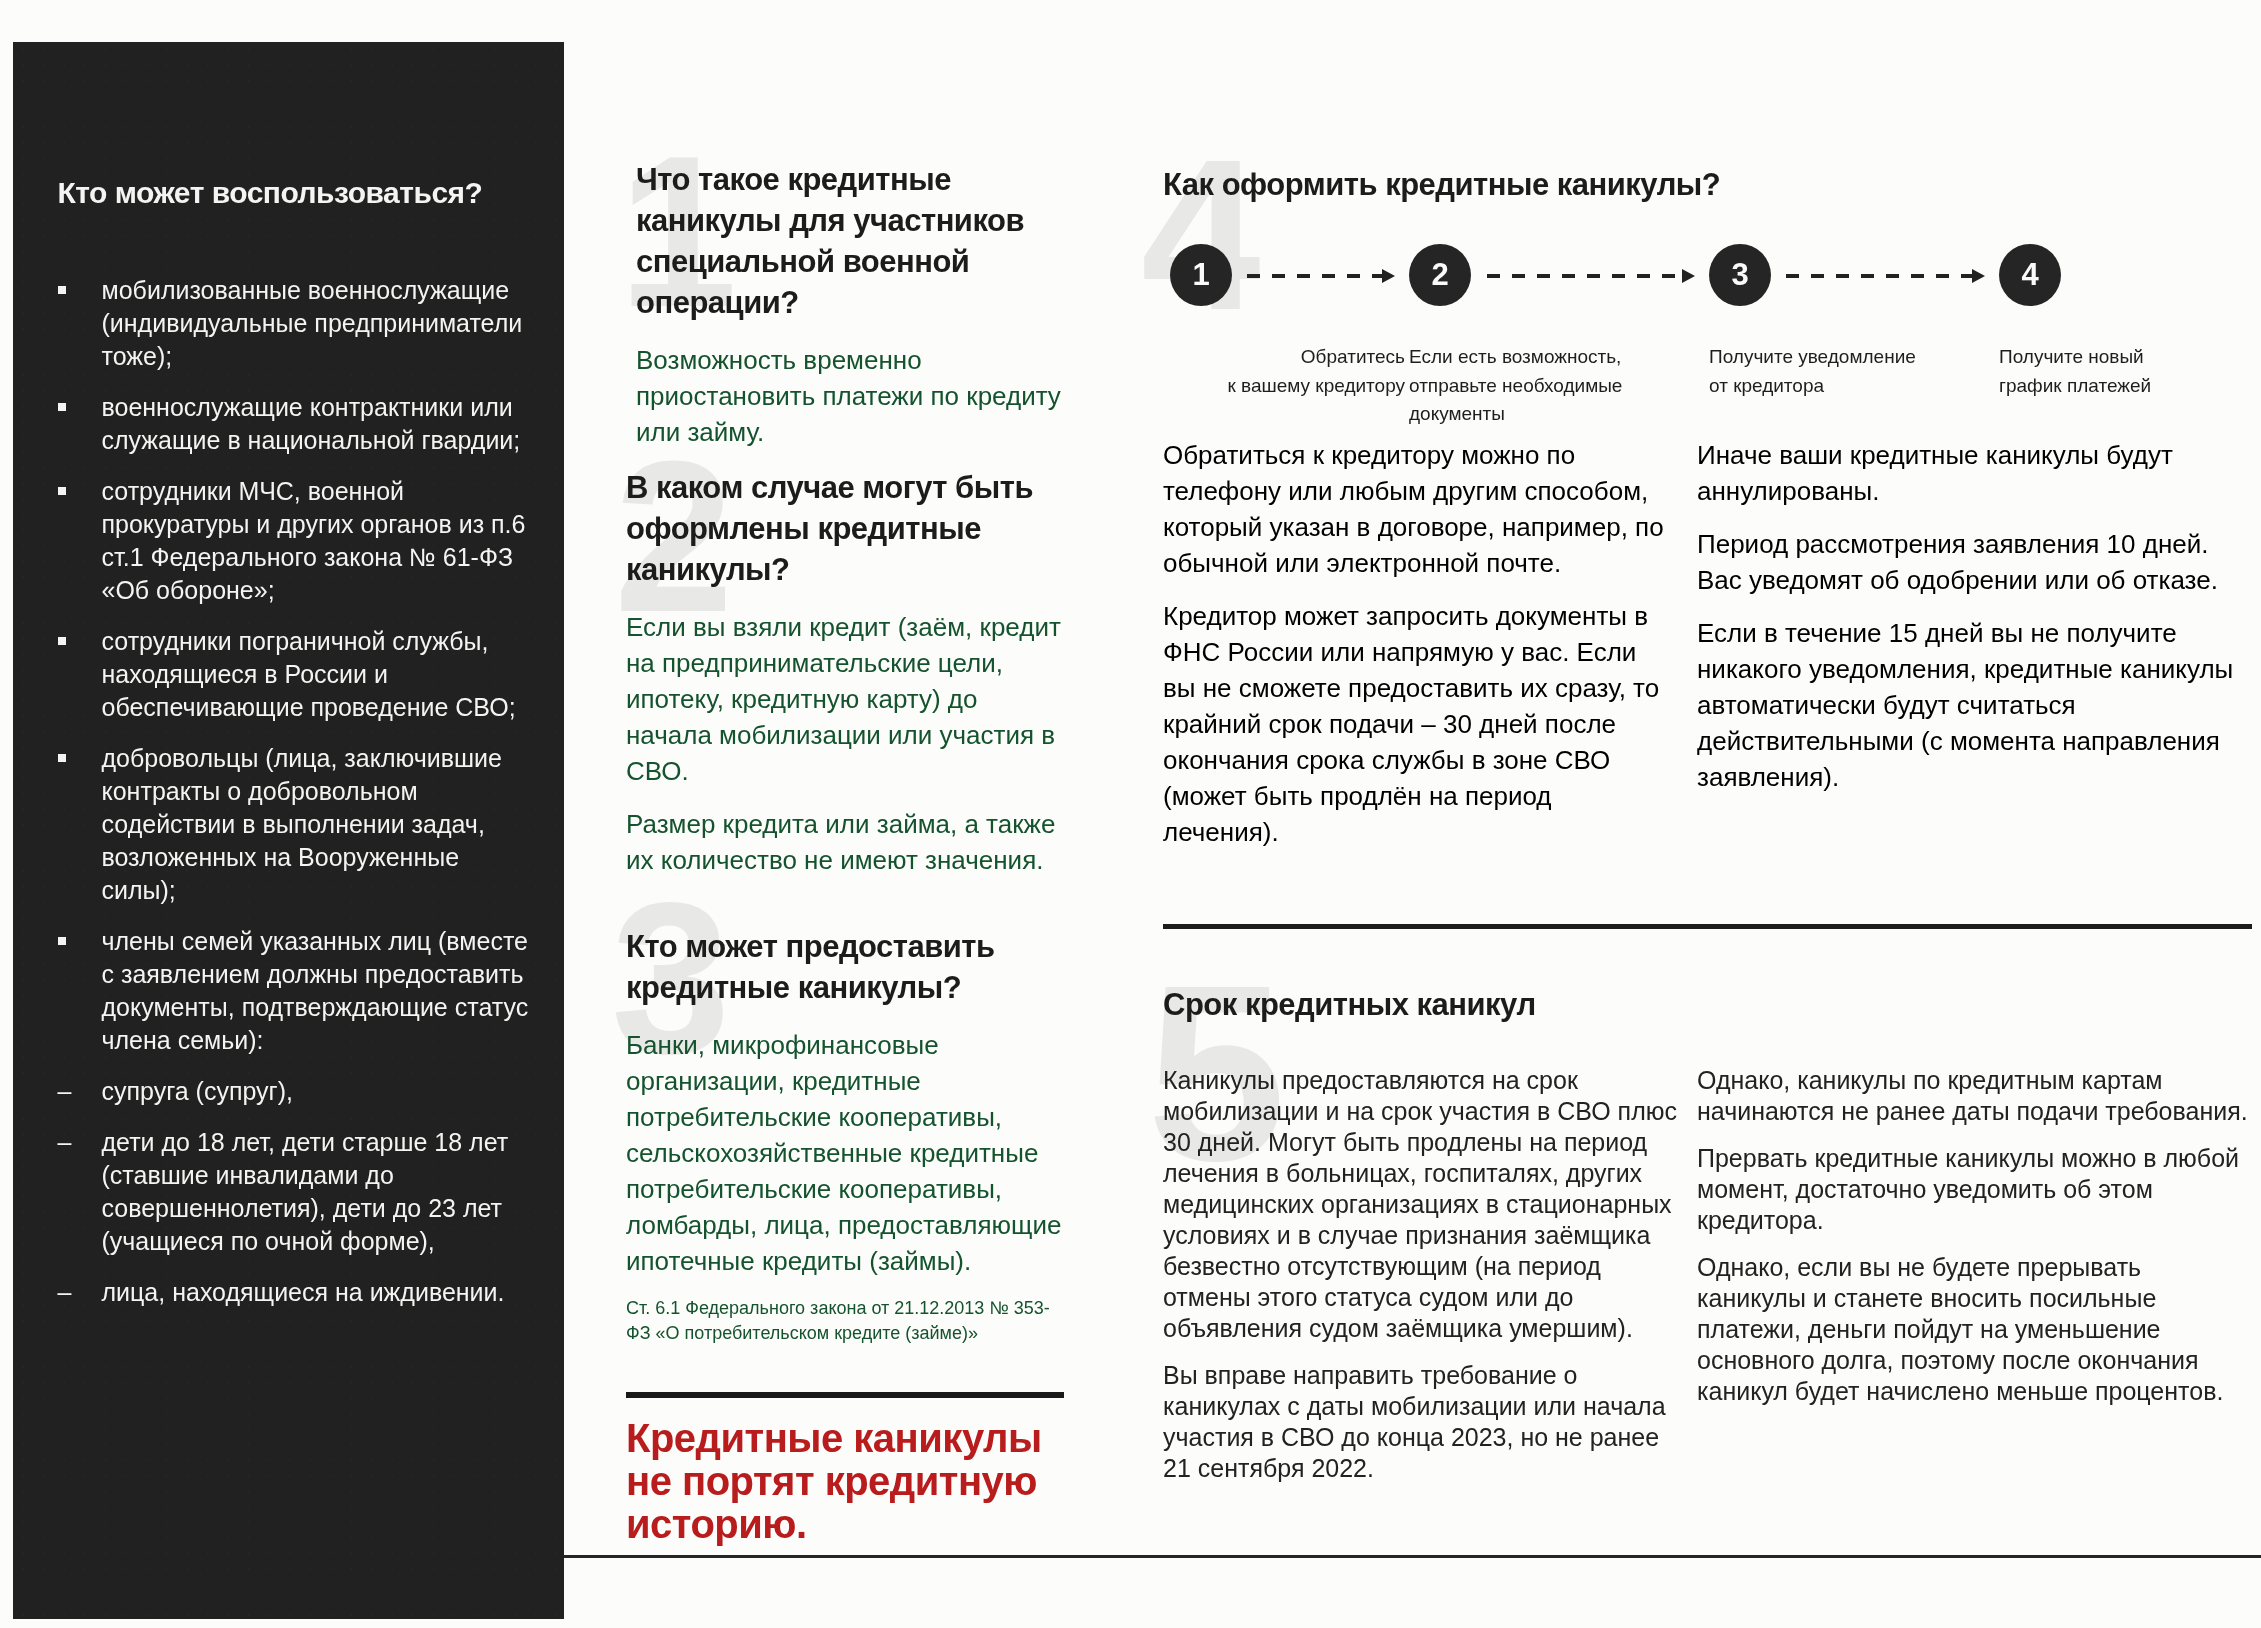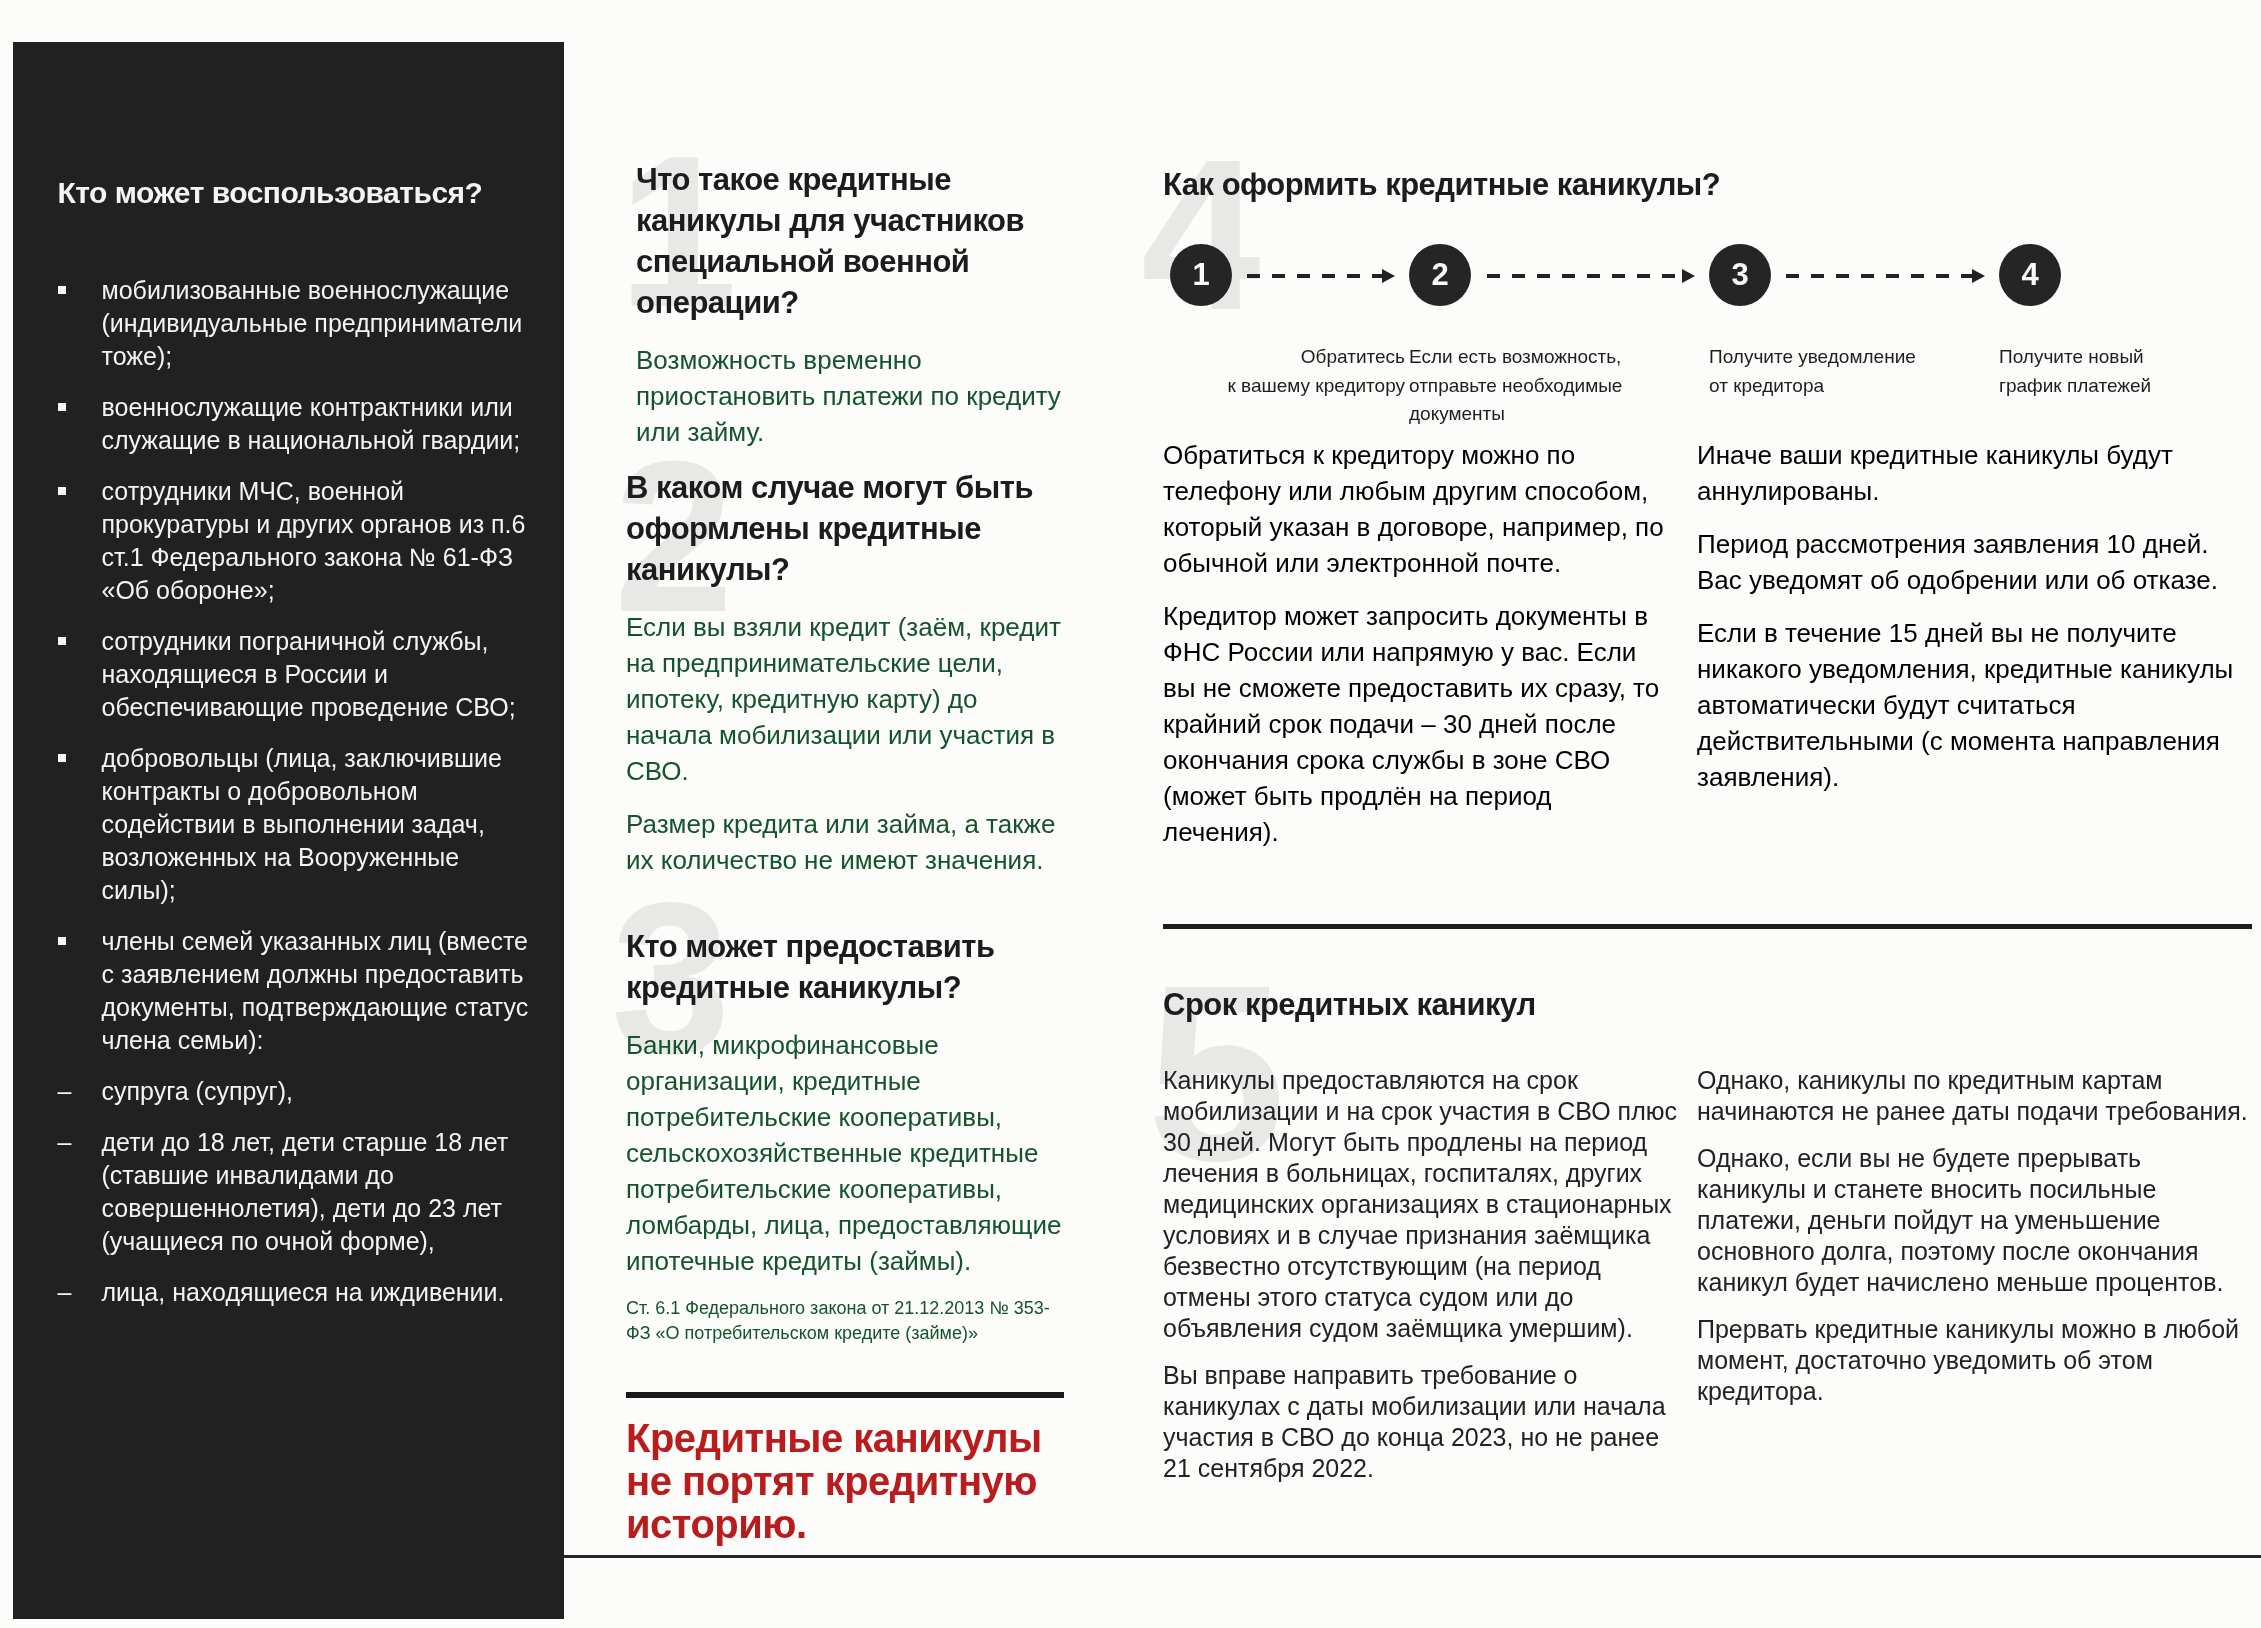--- a/index.html
+++ b/index.html
@@ -236,20 +236,20 @@
   <div class="abs rule divider-right"></div>
 
   <h3 class="abs big-title s5title">Срок кредитных каникул</h3>
 
   <div class="abs cols5 colA5">
     <p>Каникулы предоставляются на срок мобилизации и на срок участия в СВО плюс 30 дней. Могут быть продлены на период лечения в больницах, госпиталях, других медицинских организациях в стационарных условиях и в случае признания заёмщика безвестно отсутствующим (на период отмены этого статуса судом или до объявления судом заёмщика умершим).</p>
     <p>Вы вправе направить требование о каникулах с даты мобилизации или начала участия в СВО до конца 2023, но не ранее 21 сентября 2022.</p>
   </div>
   <div class="abs cols5 colB5">
     <p>Однако, каникулы по кредитным картам начинаются не ранее даты подачи требования.</p>
+    <p>Прервать кредитные каникулы можно в любой момент, достаточно уведомить об этом кредитора.</p>
     <p>Однако, если вы не будете прерывать каникулы и станете вносить посильные платежи, деньги пойдут на уменьшение основного долга, поэтому после окончания каникул будет начислено меньше процентов.</p>
-    <p>Прервать кредитные каникулы можно в любой момент, достаточно уведомить об этом кредитора.</p>
   </div>
 
   <div class="abs rule bottom-line"></div>
 
 </div>
 
 
 </body></html>

